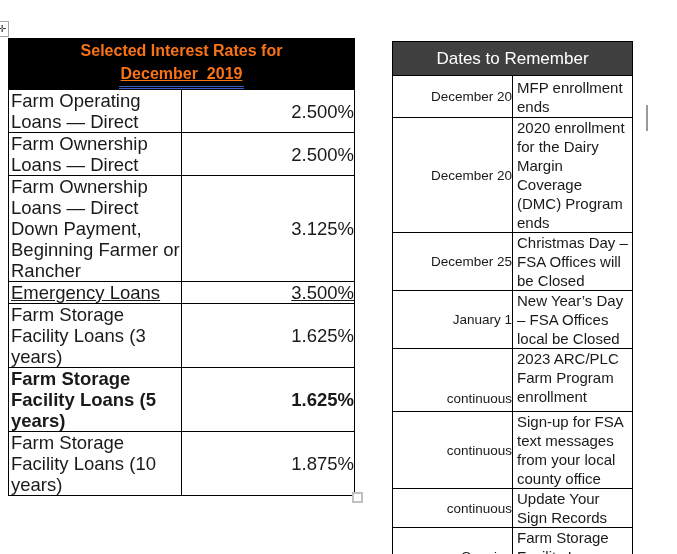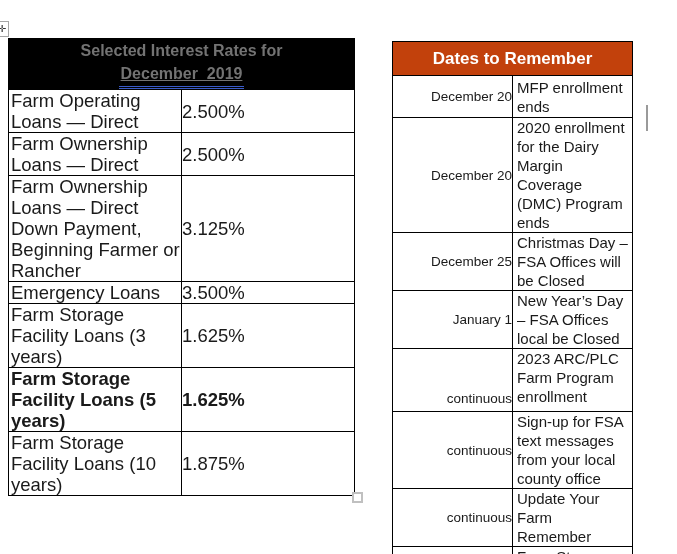--- a/index.html
+++ b/index.html
@@ -7,45 +7,45 @@
   body { font-family: "Liberation Sans", "DejaVu Sans", sans-serif; color: #1a1a1a; }
   .page { position: relative; width: 677px; height: 554px; background: #ffffff; }
 
   
   table { border-collapse: collapse; table-layout: fixed; background: #fff; }
   td, th { border: 1.5px solid #000; overflow: hidden; }
 
   
   .rates-table { position: absolute; left: 8px; top: 38px; width: 347px; }
   .rates-table th.hdr {
-    background: #000; color: #737373; height: 50px;
+    background: #000; color: #f97316; height: 50px;
     font-size: 16px; font-weight: bold; 
     line-height: 23px; vertical-align: middle;
   }
   .rates-table .title2 {
     display: inline-block; white-space: pre-wrap;
     text-decoration: underline;
     border-bottom: 3px double #3a5bc8; padding: 0 2px 1px 2px;
   }
   .rates-table td {
     font-size: 18.5px; line-height: 21px; vertical-align: middle;
   }
   .rates-table td.name { padding: 0 1px 0 2px; }
   .rates-table td.al { text-align: left; }
   .rates-table td.ac { text-align: left; }
-  .rates-table td.rate { text-align: left; }
+  .rates-table td.rate { text-align: right; }
   .rt-r0 { height: 42px; } .rt-r1 { height: 42px; } .rt-r2 { height: 64px; margin-left: 36px; }
-  .rt-r3 { height: 22px; } .rt-r4 { height: 43px; } .rt-r5 { height: 43px; font-weight: bold; }
+  .rt-r3 { height: 22px; text-decoration: underline; } .rt-r4 { height: 43px; } .rt-r5 { height: 43px; font-weight: bold; }
   .rt-r6 { height: 43px; } .rt-r7 { height: 43px; }
 
   
   .dates-table { position: absolute; left: 392px; top: 41px; width: 241px; }
   .dates-table th.hdr {
-    background: #c2410c; color: #fff; height: 34px;
-    font-size: 17px; font-weight: bold; text-align: center; vertical-align: middle; margin-top: 32px;
+    background: #404040; color: #fff; height: 34px;
+    font-size: 17px; font-weight: normal; text-align: center; vertical-align: middle; margin-top: 32px;
   }
   .dates-table td { vertical-align: middle; }
   .dates-table td.date { font-size: 13.5px; padding-left: 3px; text-align: right; }
   .dates-table td.event { font-size: 15px; line-height: 19px; padding-left: 4px; padding-right: 2px; text-align: left; }
   .dt-r0 { height: 42px; } .dt-r1 { height: 81px; } .dt-r2 { height: 37px; }
   .dt-r3 { height: 58px; } .dt-r4 { height: 57px; } .dt-r5 { height: 60px; }
   .dt-r6 { height: 37px; } .dt-r7 { height: 36px; }
   tr.vb td { vertical-align: bottom; padding-bottom: 5px; }
 
   
@@ -142,21 +142,21 @@
       <tr class="dt-r4 vb">
         <td class="date">continuous</td>
         <td class="event">2023 ARC/PLC Farm Program enrollment</td>
       </tr>
       <tr class="dt-r5">
         <td class="date">continuous</td>
         <td class="event">Sign-up for FSA text messages from your local county office</td>
       </tr>
       <tr class="dt-r6">
         <td class="date">continuous</td>
-        <td class="event">Update Your Farm Remember</td>
+        <td class="event">Update Your Sign Records</td>
       </tr>
       <tr class="dt-r7">
         <td class="date">Ongoing</td>
         <td class="event">Farm Storage Facility Loans Sign Up</td>
       </tr>
 
     </tbody>
   </table>
 
   <div class="text-caret"></div>

